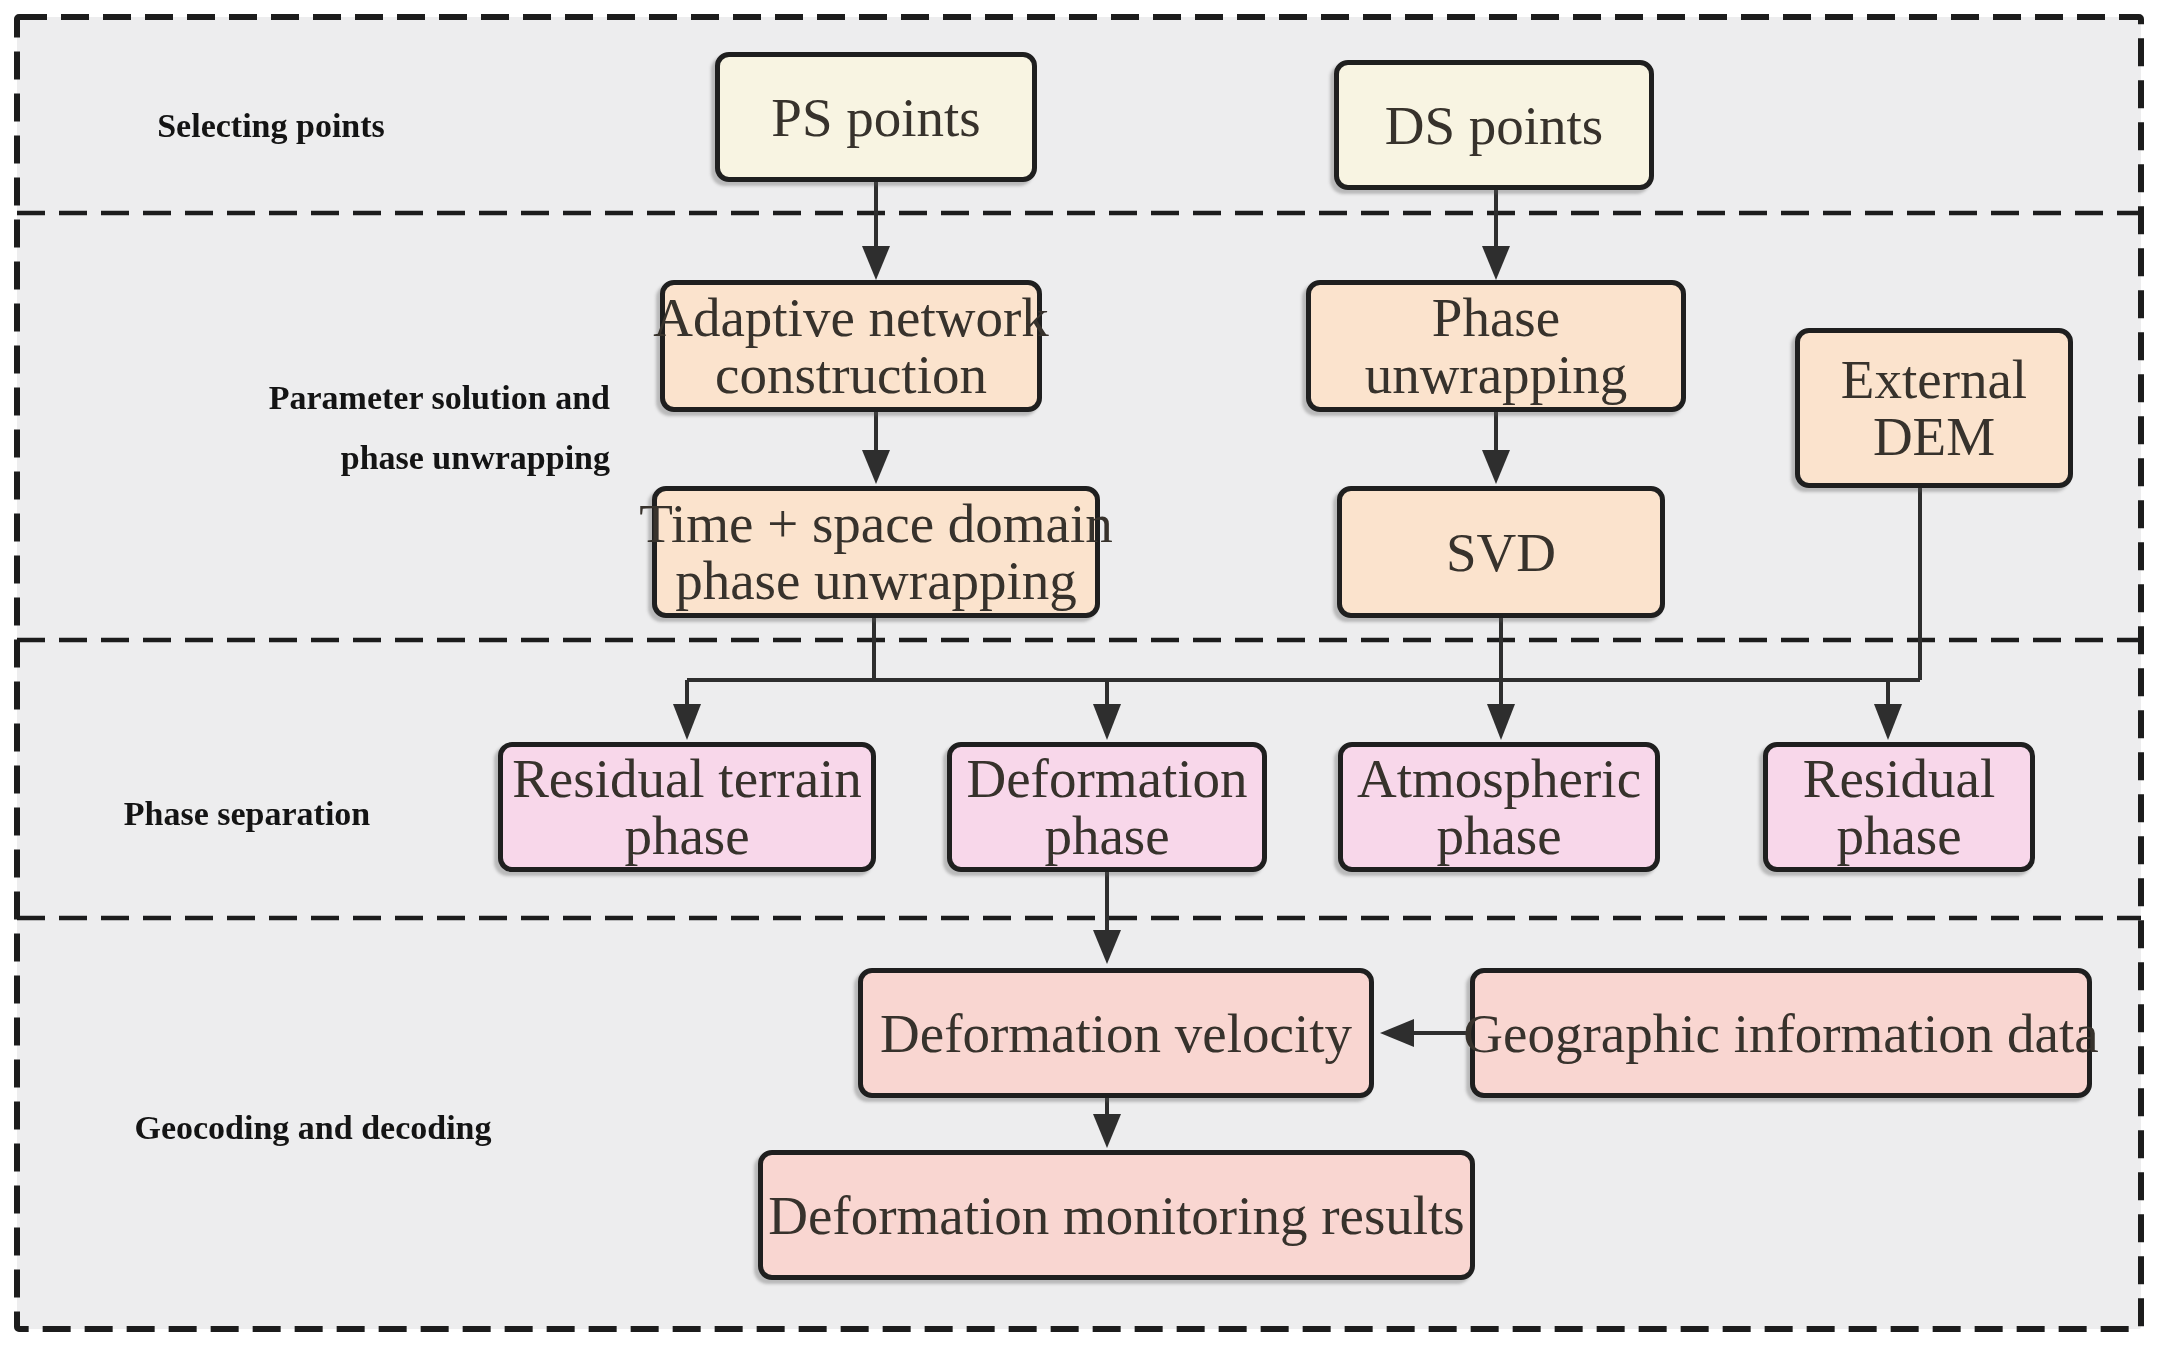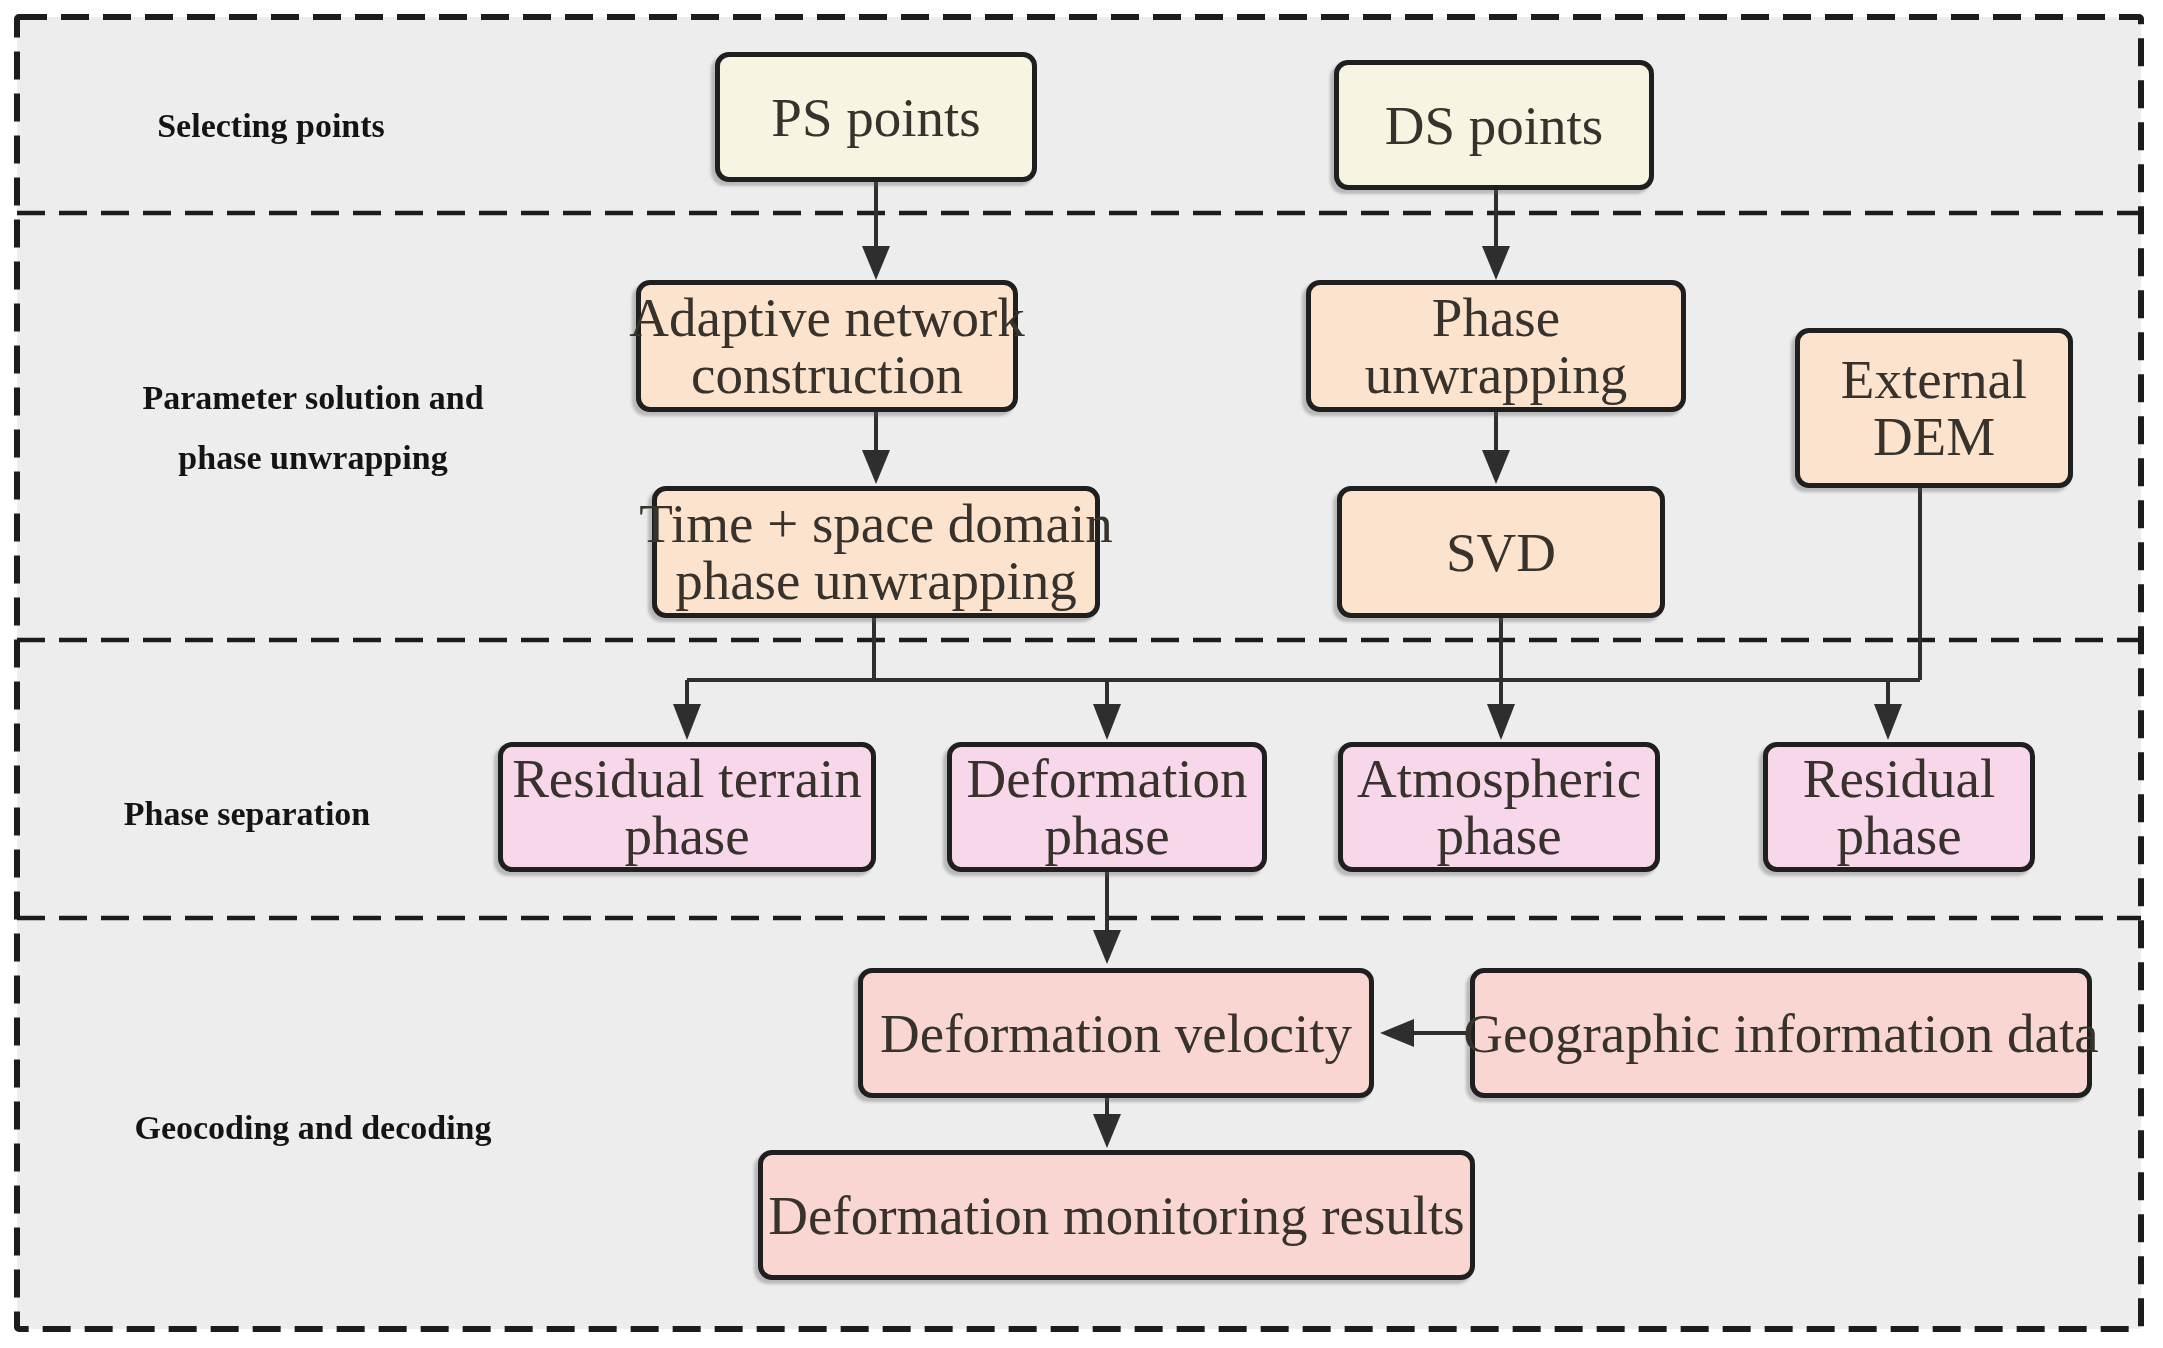--- a/index.html
+++ b/index.html
@@ -42,21 +42,21 @@
   .row2{background:var(--row2-fill);}
   .row3{background:var(--row3-fill);}
   .row4{background:var(--row4-fill);}
   .nl{display:block;white-space:nowrap;}
   .rowlabel{
     position:absolute;z-index:2;
     text-align:center;
     font-weight:bold;font-size:34px;line-height:60px;
     color:var(--label-text);
   }
-  .rowlabel span{display:block;}
+  .rowlabel span{display:block;text-align:right;}
 </style>
 </head>
 <body>
 
 <div id="canvas">
 
   <svg id="wires" width="2163" height="1348" viewBox="0 0 2163 1348">
     <rect class="dashed-rect" x="17" y="17" width="2124" height="1312" rx="2"></rect>
     <line class="dashed-sep" x1="17" y1="213" x2="2141" y2="213"></line>
     <line class="dashed-sep" x1="17" y1="640" x2="2141" y2="640"></line>
@@ -105,21 +105,21 @@
   <div class="rowlabel" style="left:16px;top:784px;width:462px;">Phase separation</div>
   <div class="rowlabel" style="left:16px;top:1098px;width:594px;">Geocoding and decoding</div>
 
   <div class="node row1" style="left:715px;top:52px;width:322px;height:130px;">
     <span class="nl">PS points</span>
   </div>
   <div class="node row1" style="left:1334px;top:60px;width:320px;height:130px;">
     <span class="nl">DS points</span>
   </div>
 
-  <div class="node row2" style="left:636px;top:280px;width:382px;height:132px;">
+  <div class="node row2" style="left:660px;top:280px;width:382px;height:132px;">
     <span class="nl">Adaptive network</span>
     <span class="nl">construction</span>
   </div>
   <div class="node row2" style="left:1306px;top:280px;width:380px;height:132px;">
     <span class="nl">Phase</span>
     <span class="nl">unwrapping</span>
   </div>
   <div class="node row2" style="left:1795px;top:328px;width:278px;height:160px;">
     <span class="nl">External</span>
     <span class="nl">DEM</span>

